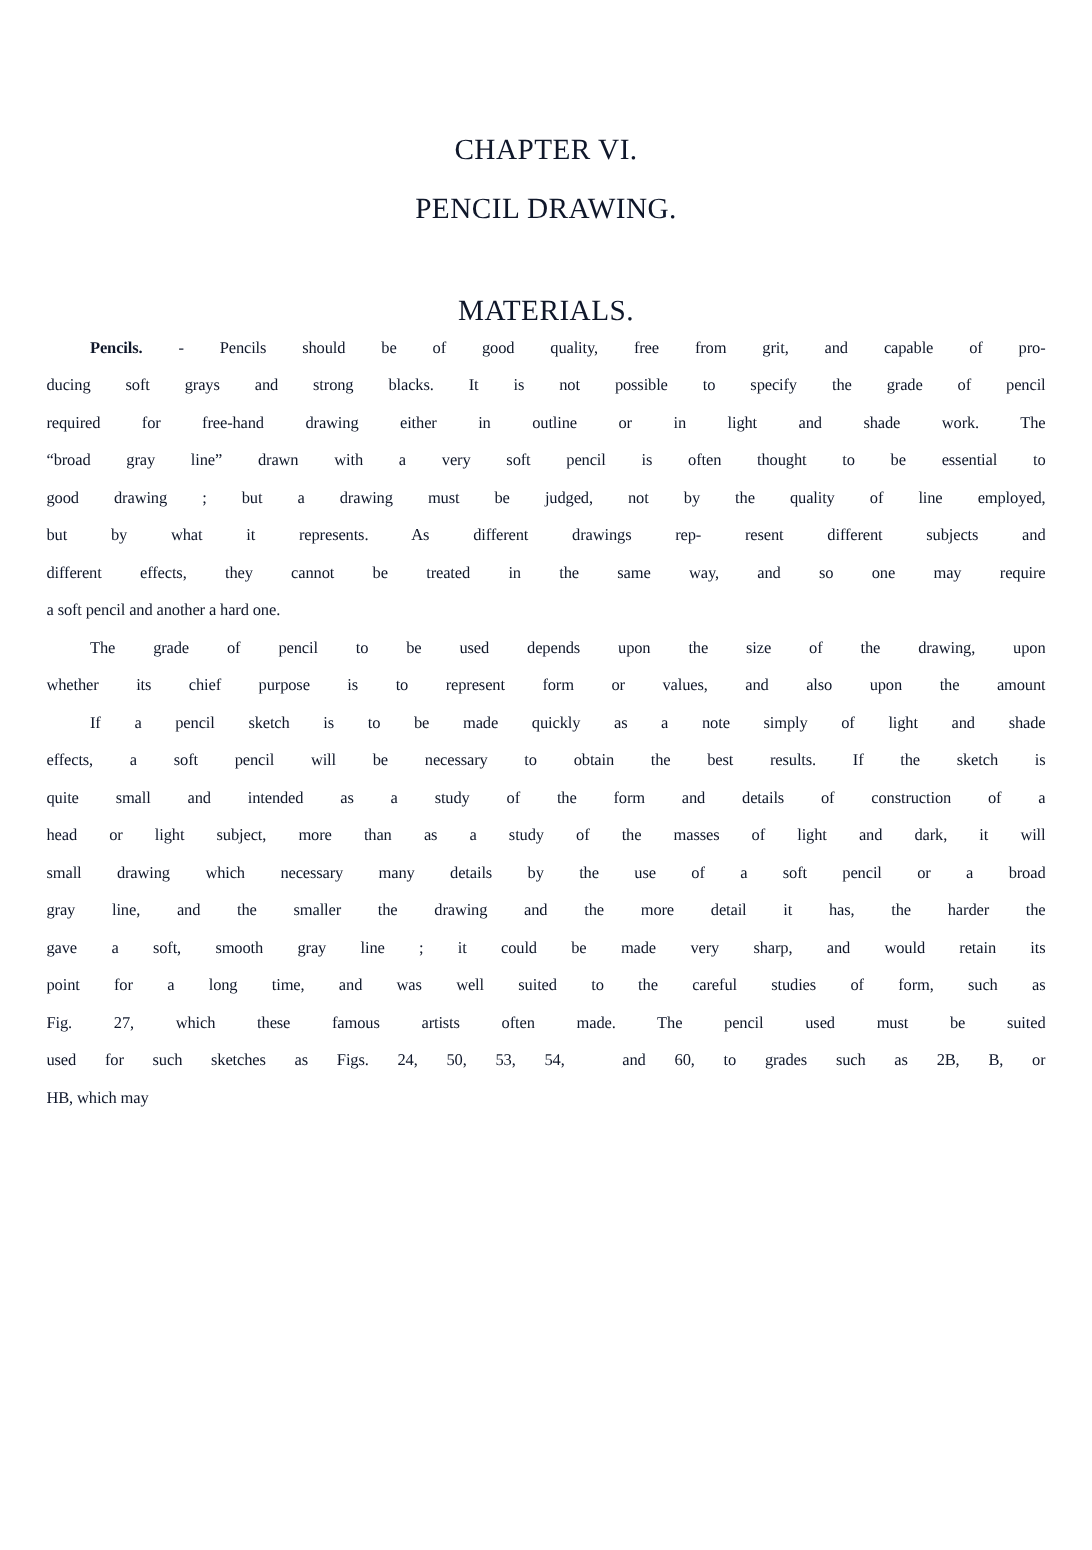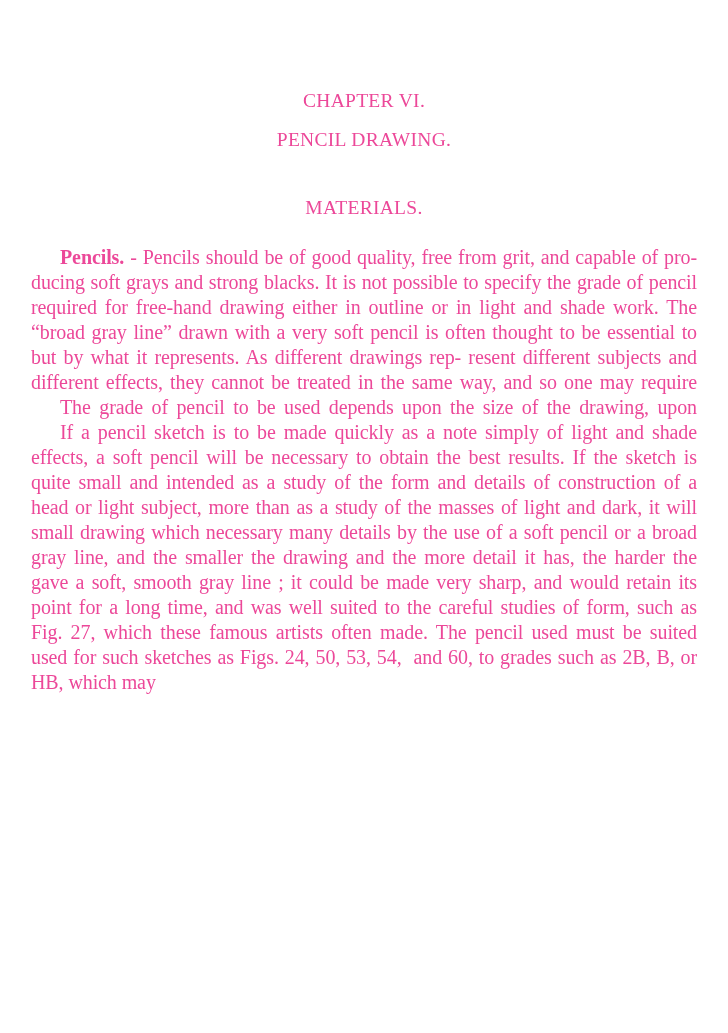--- a/index.html
+++ b/index.html
@@ -5,40 +5,39 @@
   html, body {
     margin: 0;
     padding: 0;
     background: #ffffff;
   }
   .page {
     position: relative;
     width: 728px;
     height: 1033px;
     background: #ffffff;
-    color: #ec4899;
+    color: #0f172a;
     font-family: "Liberation Serif", "DejaVu Serif", serif;
     overflow: hidden;
     box-sizing: border-box;
     padding: 0 31px;
   }
   .heading {
     margin: 0;
     text-align: center;
     font-weight: 400;
     font-size: 19.5px;
     line-height: 25px;
     letter-spacing: 0.3px;
   }
   .heading.h1 { margin-top: 88px; }
   .heading.h2 { margin-top: 14px; }
   .heading.h3 { margin-top: 43px; }
   .body-text {
-    margin-top: 25px;
-    font-size: 20px;
+    font-size: 11px;
     line-height: 25px;
     letter-spacing: -0.1px;
   }
   .line {
     text-align: justify;
     text-align-last: justify;
     height: 25px;
     overflow: hidden;
   }
   .line.last {
@@ -57,25 +56,28 @@
 <div class="page">
   <div class="heading h1">CHAPTER VI.</div>
   <div class="heading h2">PENCIL DRAWING.</div>
   <div class="heading h3">MATERIALS.</div>
   <div class="body-text">
       <div>
         <div class="line indent"><span class="lead">Pencils.</span> - Pencils should be of good quality, free from grit, and capable of pro-</div>
         <div class="line">ducing soft grays and strong blacks. It is not possible to specify the grade of pencil</div>
         <div class="line">required for free-hand drawing either in outline or in light and shade work. The</div>
         <div class="line">“broad gray line” drawn with a very soft pencil is often thought to be essential to</div>
+        <div class="line">good drawing ; but a drawing must be judged, not by the quality of line employed,</div>
         <div class="line">but by what it represents. As different drawings rep- resent different subjects and</div>
         <div class="line">different effects, they cannot be treated in the same way, and so one may require</div>
+        <div class="line last">a soft pencil and another a hard one.</div>
       </div>
       <div>
         <div class="line indent">The grade of pencil to be used depends upon the size of the drawing, upon</div>
+        <div class="line">whether its chief purpose is to represent form or values, and also upon the amount</div>
       </div>
       <div>
         <div class="line indent">If a pencil sketch is to be made quickly as a note simply of light and shade</div>
         <div class="line">effects, a soft pencil will be necessary to obtain the best results. If the sketch is</div>
         <div class="line">quite small and intended as a study of the form and details of construction of a</div>
         <div class="line">head or light subject, more than as a study of the masses of light and dark, it will</div>
         <div class="line">small drawing which necessary many details by the use of a soft pencil or a broad</div>
         <div class="line">gray line, and the smaller the drawing and the more detail it has, the harder the</div>
         <div class="line">gave a soft, smooth gray line ; it could be made very sharp, and would retain its</div>
         <div class="line">point for a long time, and was well suited to the careful studies of form, such as</div>

